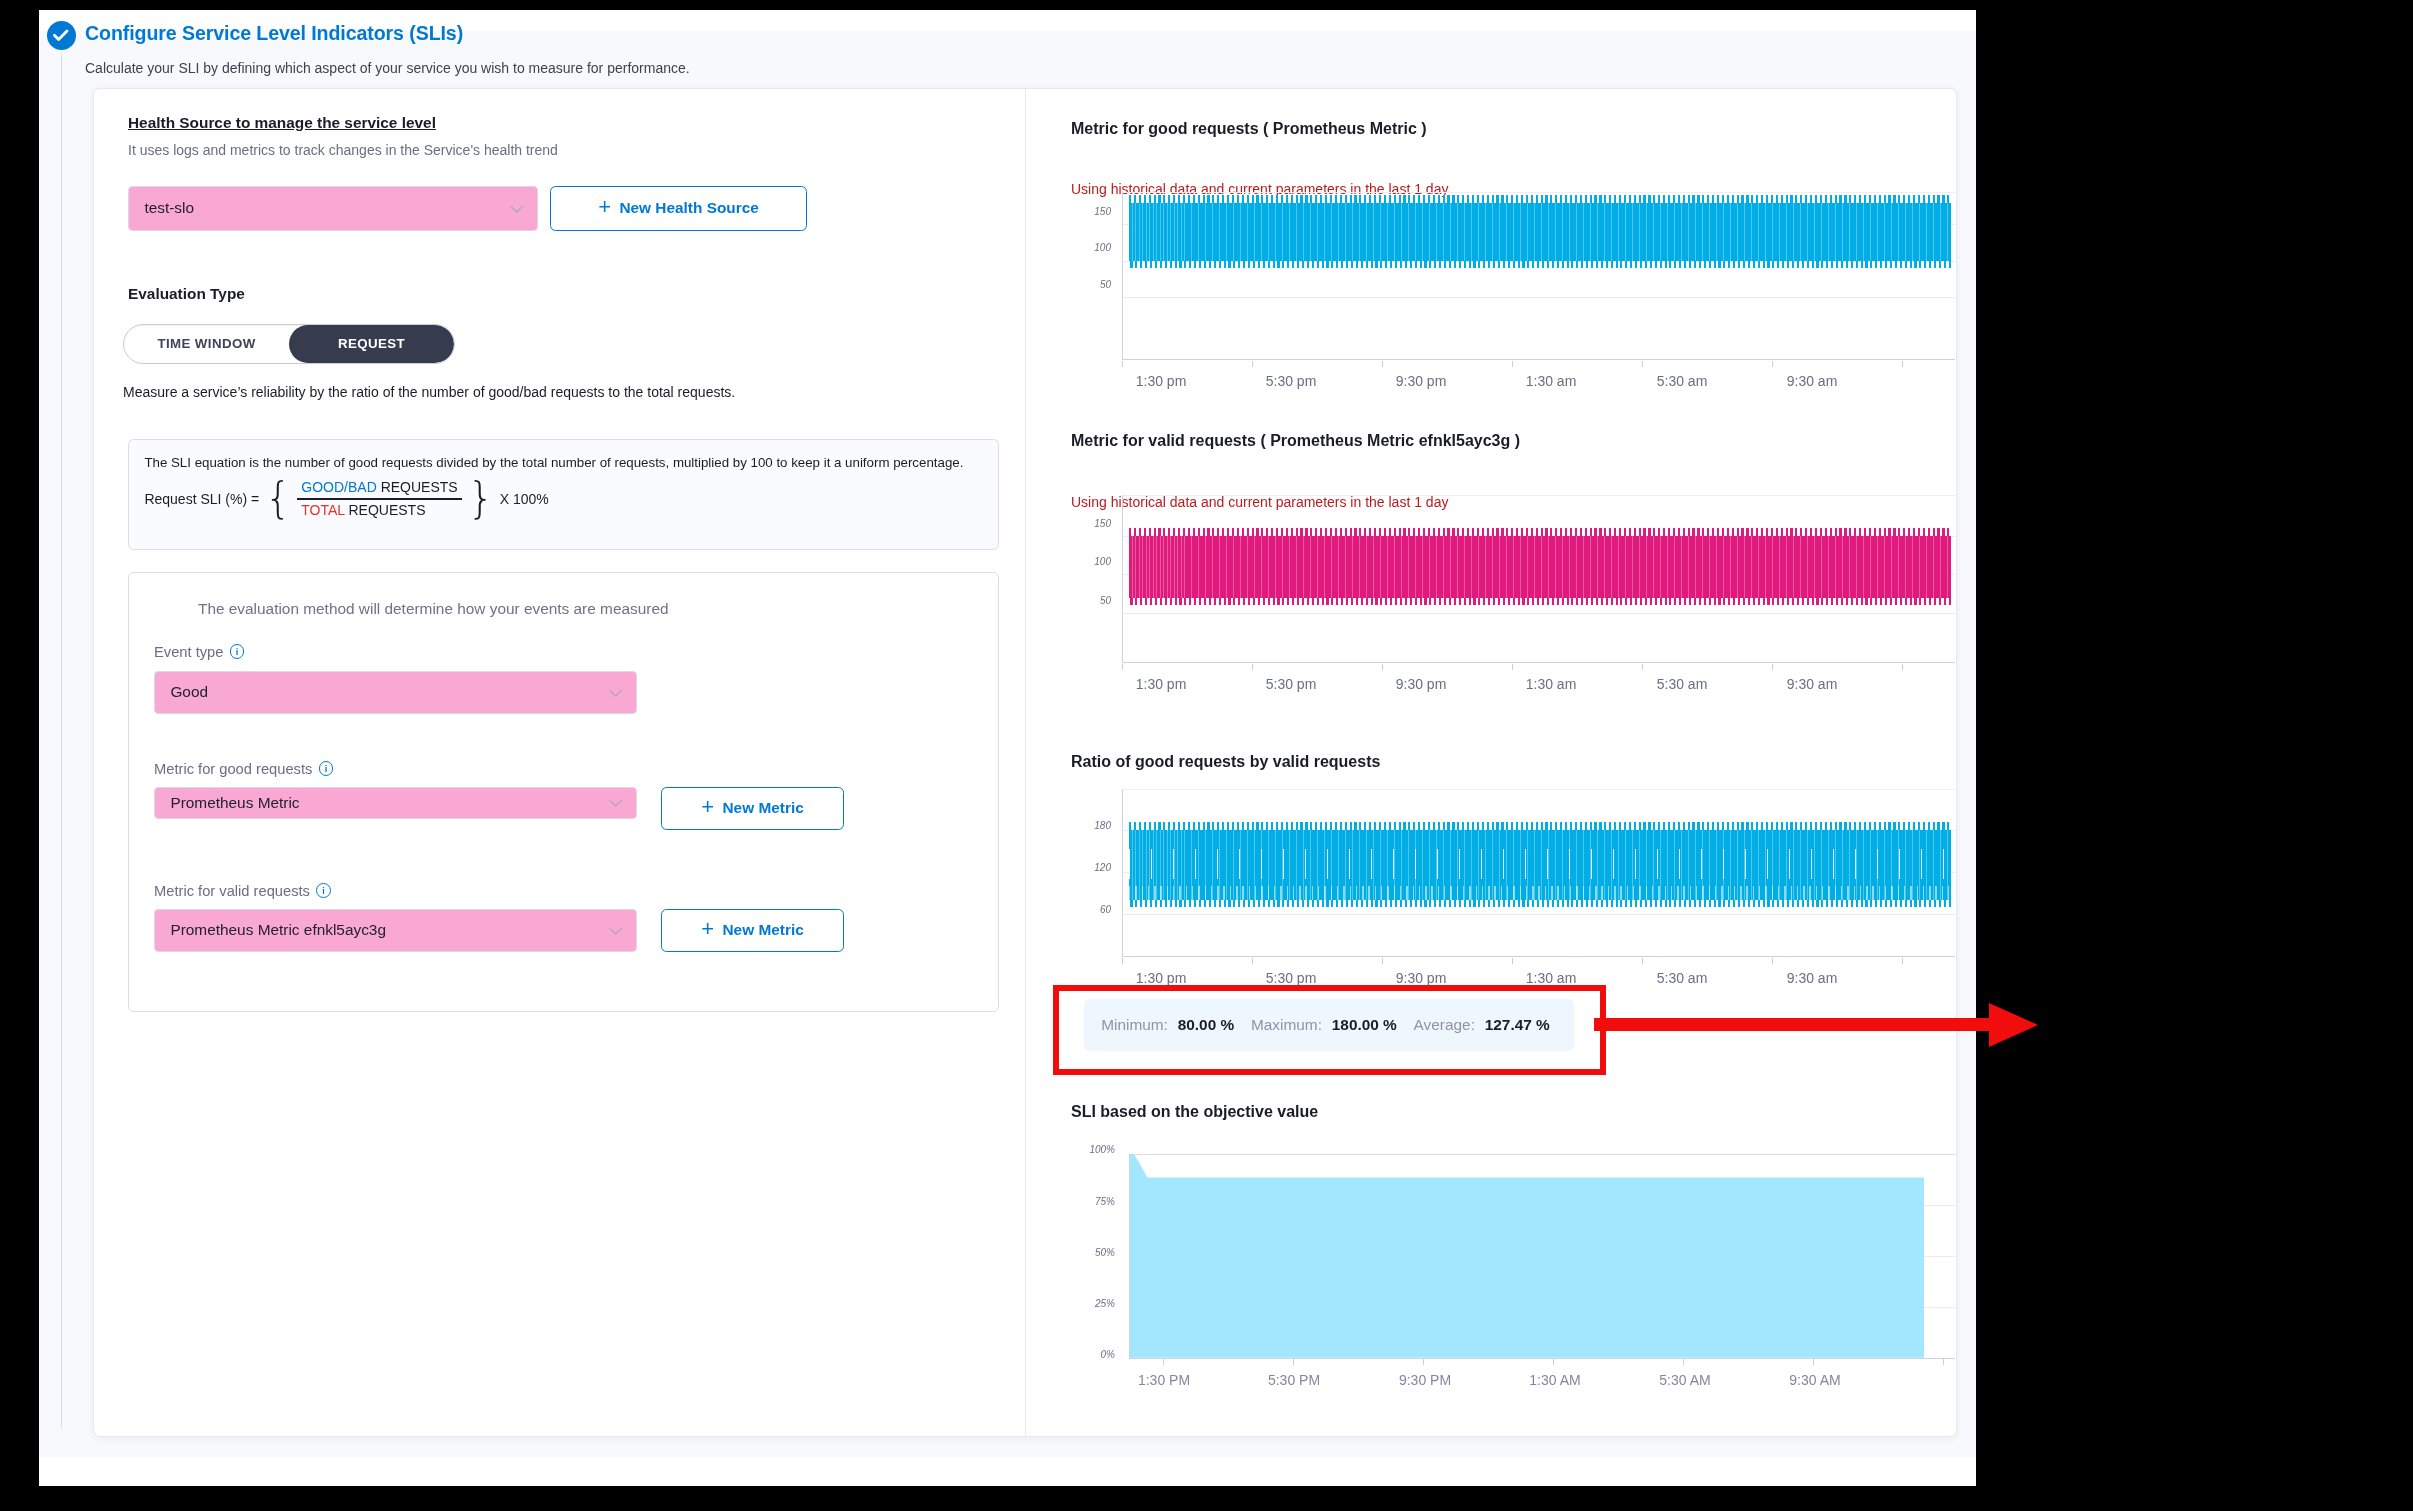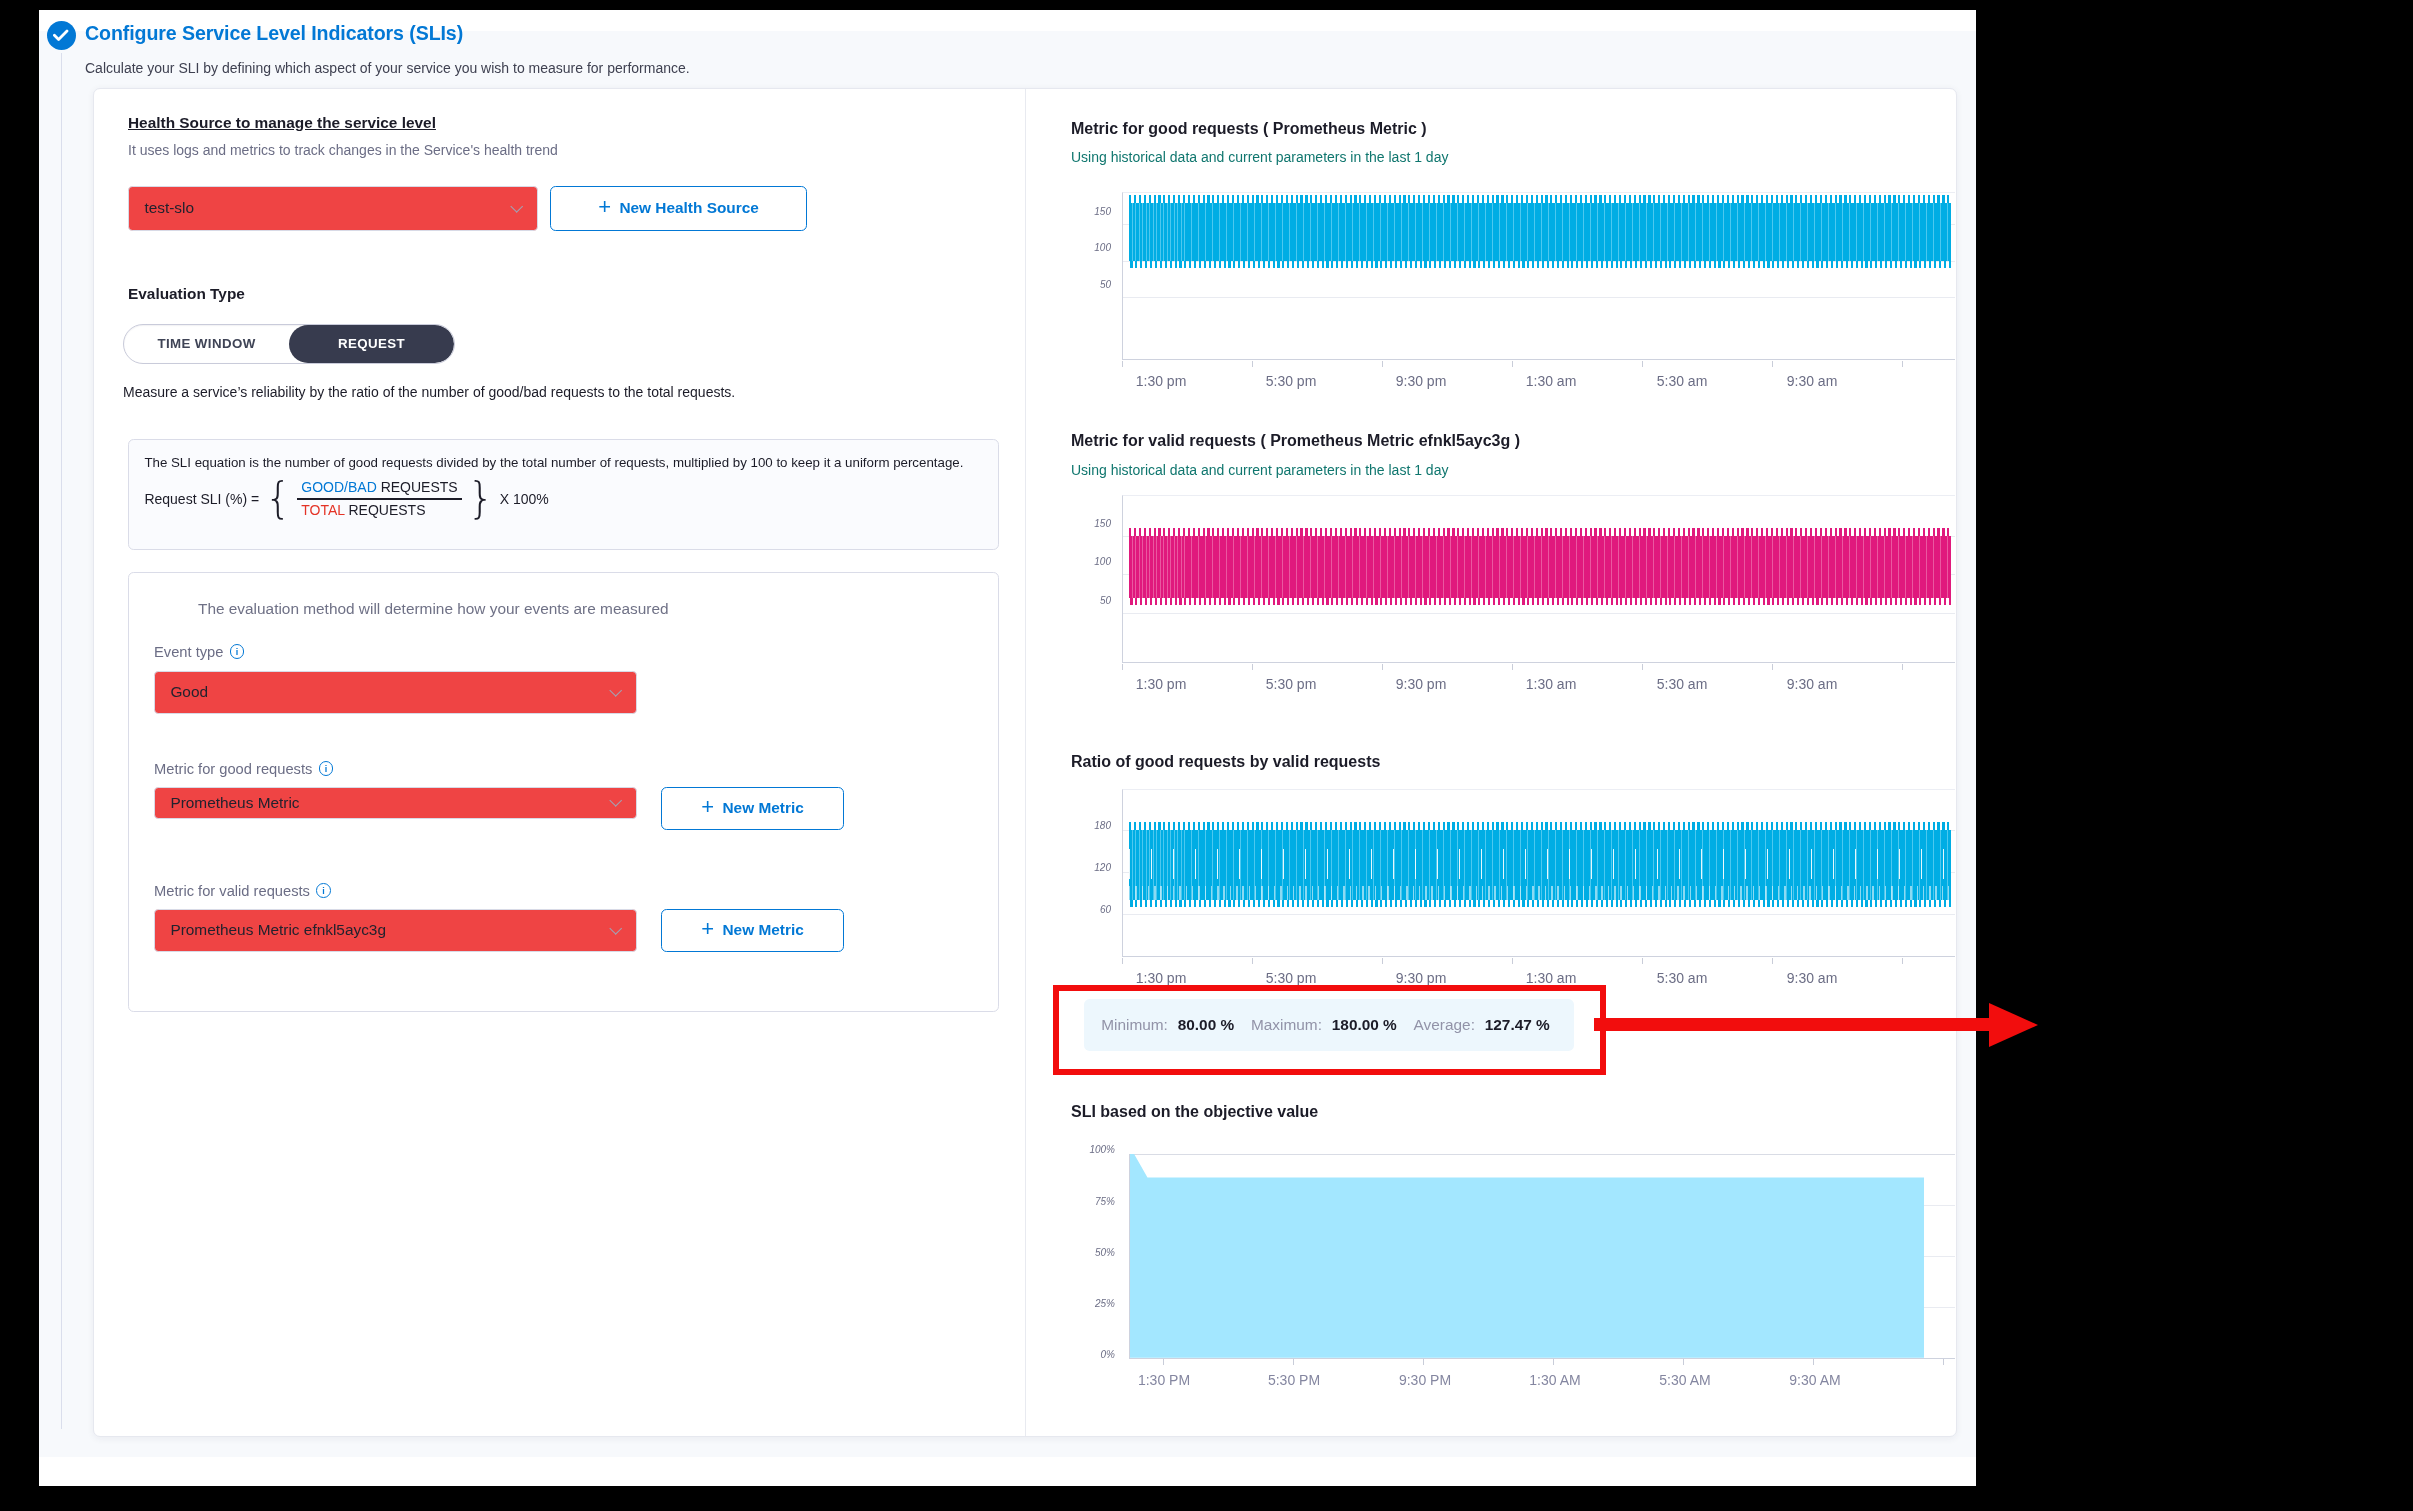--- a/index.html
+++ b/index.html
@@ -33,21 +33,21 @@
 
   .h-bold{font-size:15.4px;font-weight:bold;color:#1c1c28;}
   .hint{font-size:14px;color:#6b6d85;}
   .lbl{font-size:14.7px;color:#6b6d85;display:flex;align-items:center;gap:6.3px;}
   .info-icon{
     display:inline-flex;width:14.7px;height:14.7px;border:1.4px solid #0278d5;border-radius:50%;
     color:#0278d5;font-size:9px;font-weight:bold;align-items:center;justify-content:center;
     font-style:normal;box-sizing:border-box;
   }
   .dropdown{
-    position:absolute;background:#ef4444;border:0.7px solid #d8dae6;border-radius:4.2px;
+    position:absolute;background:#f9a8d4;border:0.7px solid #d8dae6;border-radius:4.2px;
     display:flex;align-items:center;justify-content:space-between;
     padding:0 15.4px;font-size:15.4px;color:#22222e;box-sizing:border-box;
   }
   .chev{width:8.4px;height:8.4px;border-right:1.4px solid #a0a3b5;border-bottom:1.4px solid #a0a3b5;
     transform:rotate(45deg) translate(-1.4px,-1.4px);}
   .btn-outline{
     position:absolute;background:#fff;border:1.4px solid #0278d5;border-radius:5.6px;
     color:#0278d5;font-size:15.4px;font-weight:bold;display:flex;align-items:center;
     justify-content:center;gap:8.4px;box-sizing:border-box;cursor:pointer;
   }
@@ -78,21 +78,21 @@
   .acc-blue{color:#0278d5;}
   .acc-red{color:#e43326;}
 
   .method-box{
     position:absolute;left:34px;top:483px;width:871px;height:440px;
     background:#fff;border:0.7px solid #dadce8;border-radius:5.6px;box-sizing:border-box;
   }
 
   
   .c-title{position:absolute;font-size:16px;font-weight:bold;color:#1c1c28;}
-  .c-sub{position:absolute;font-size:14px;color:#0f766e;}
+  .c-sub{position:absolute;font-size:14px;color:#b91c1c;margin-top:32px;}
   .plot{position:absolute;border-left:0.7px solid #ced2de;border-bottom:0.7px solid #ced2de;
     border-top:0.7px solid #eceef4;box-sizing:border-box;}
   .gl{position:absolute;left:0;width:100%;height:0.7px;background:#e9ebf1;}
   .band{position:absolute;left:5.6px;right:4.2px;}
   .band::before{content:"";position:absolute;left:0;right:0;top:-7.7px;height:7.7px;
     background:repeating-linear-gradient(90deg,var(--c) 0 2.1px,transparent 2.1px 4.9px);}
   .band::after{content:"";position:absolute;left:0;right:0;bottom:-7.7px;height:7.7px;
     background:repeating-linear-gradient(90deg,transparent 0 1.4px,var(--c) 1.4px 3.5px,transparent 3.5px 4.9px);}
   .band-cyan{--c:#00ade4;background:repeating-linear-gradient(90deg,#00ade4 0 2.8px,#4cc8ef 2.8px 3.5px);}
   .band-pink{--c:#e0197d;background:repeating-linear-gradient(90deg,#e0197d 0 2.8px,#ea58a0 2.8px 3.5px);}

